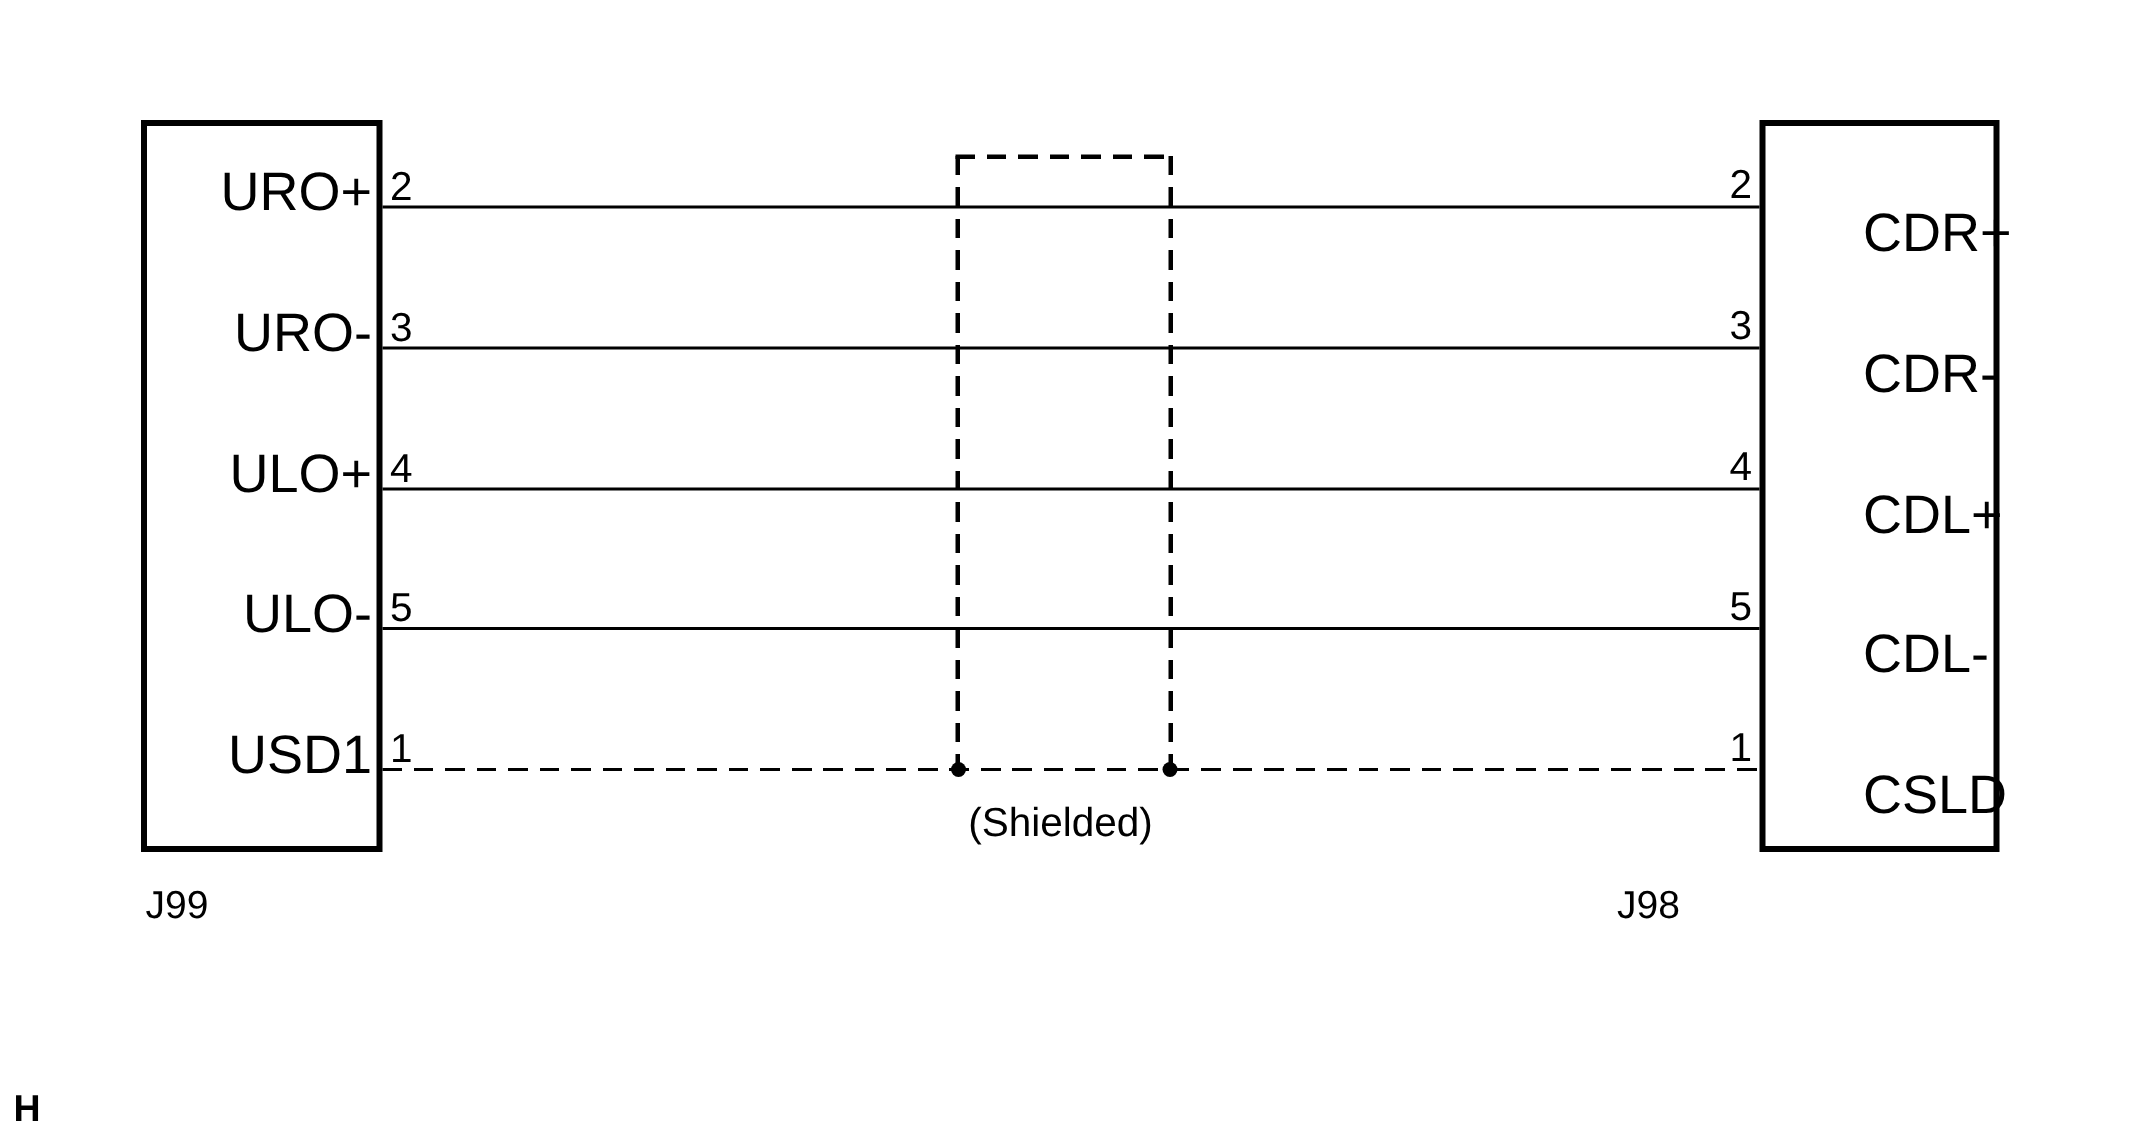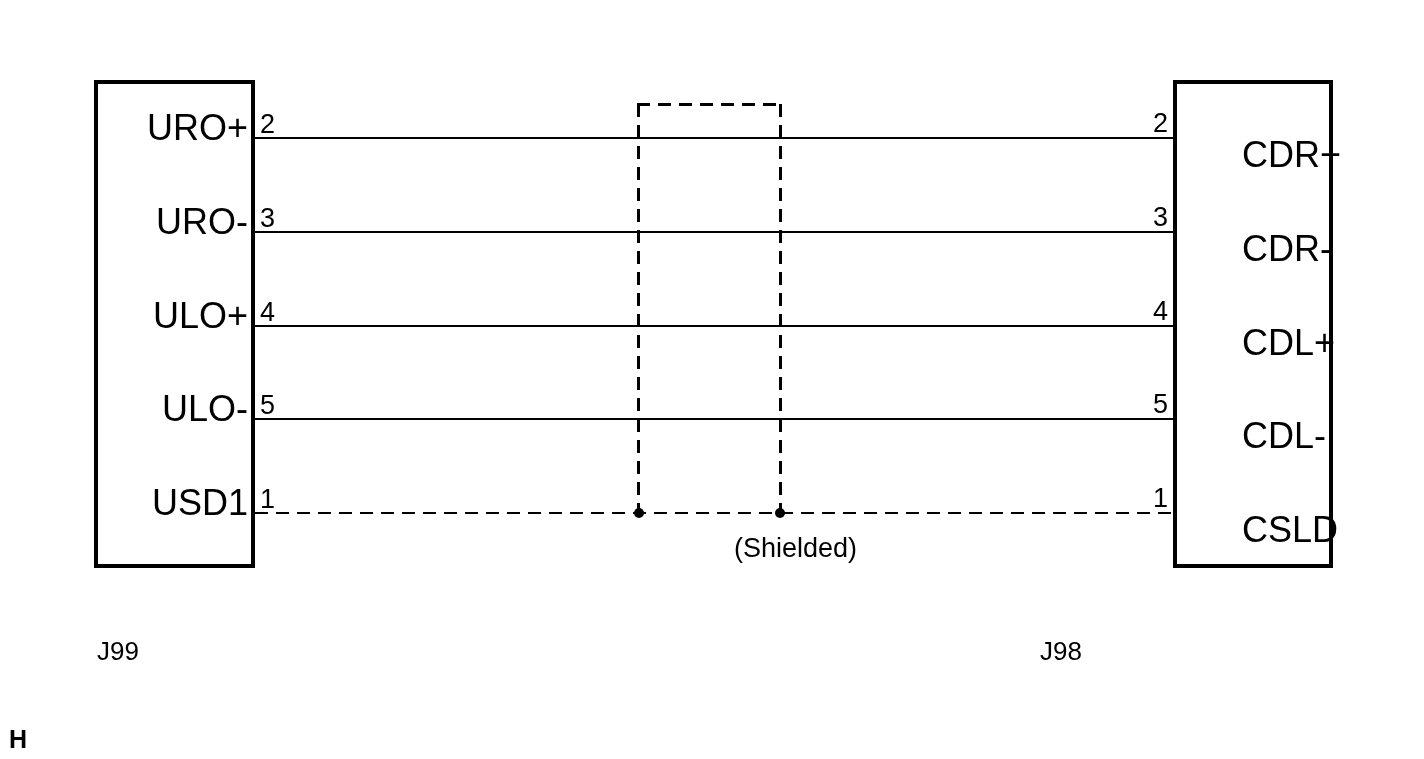--- a/index.html
+++ b/index.html
@@ -101,36 +101,35 @@
     background: #000000;
     top: 508px;
   }
   .shield-dot.dot-left  { left: 634px; }
   .shield-dot.dot-right { left: 775px; }
   .shield-caption {
     position: absolute;
     left: 557px;
     top: 533px;
     width: 300px;
-    text-align: right;
+    text-align: center;
     font-size: 27px;
     line-height: 30px;
   }
 
   
   .connector-caption {
     position: absolute;
     top: 586px;
     font-size: 26px;
     line-height: 34px;
     white-space: nowrap;
-    margin-top: 48px;
   }
   .connector-caption.left  { left: 97px; }
-  .connector-caption.right { left: 1040px; }
+  .connector-caption.right { left: 1078px; }
 
   
   .page-marker {
     position: absolute;
     left: 9px;
     top: 727px;
     font-size: 25px;
     line-height: 25px;
     font-weight: 700;
   }

